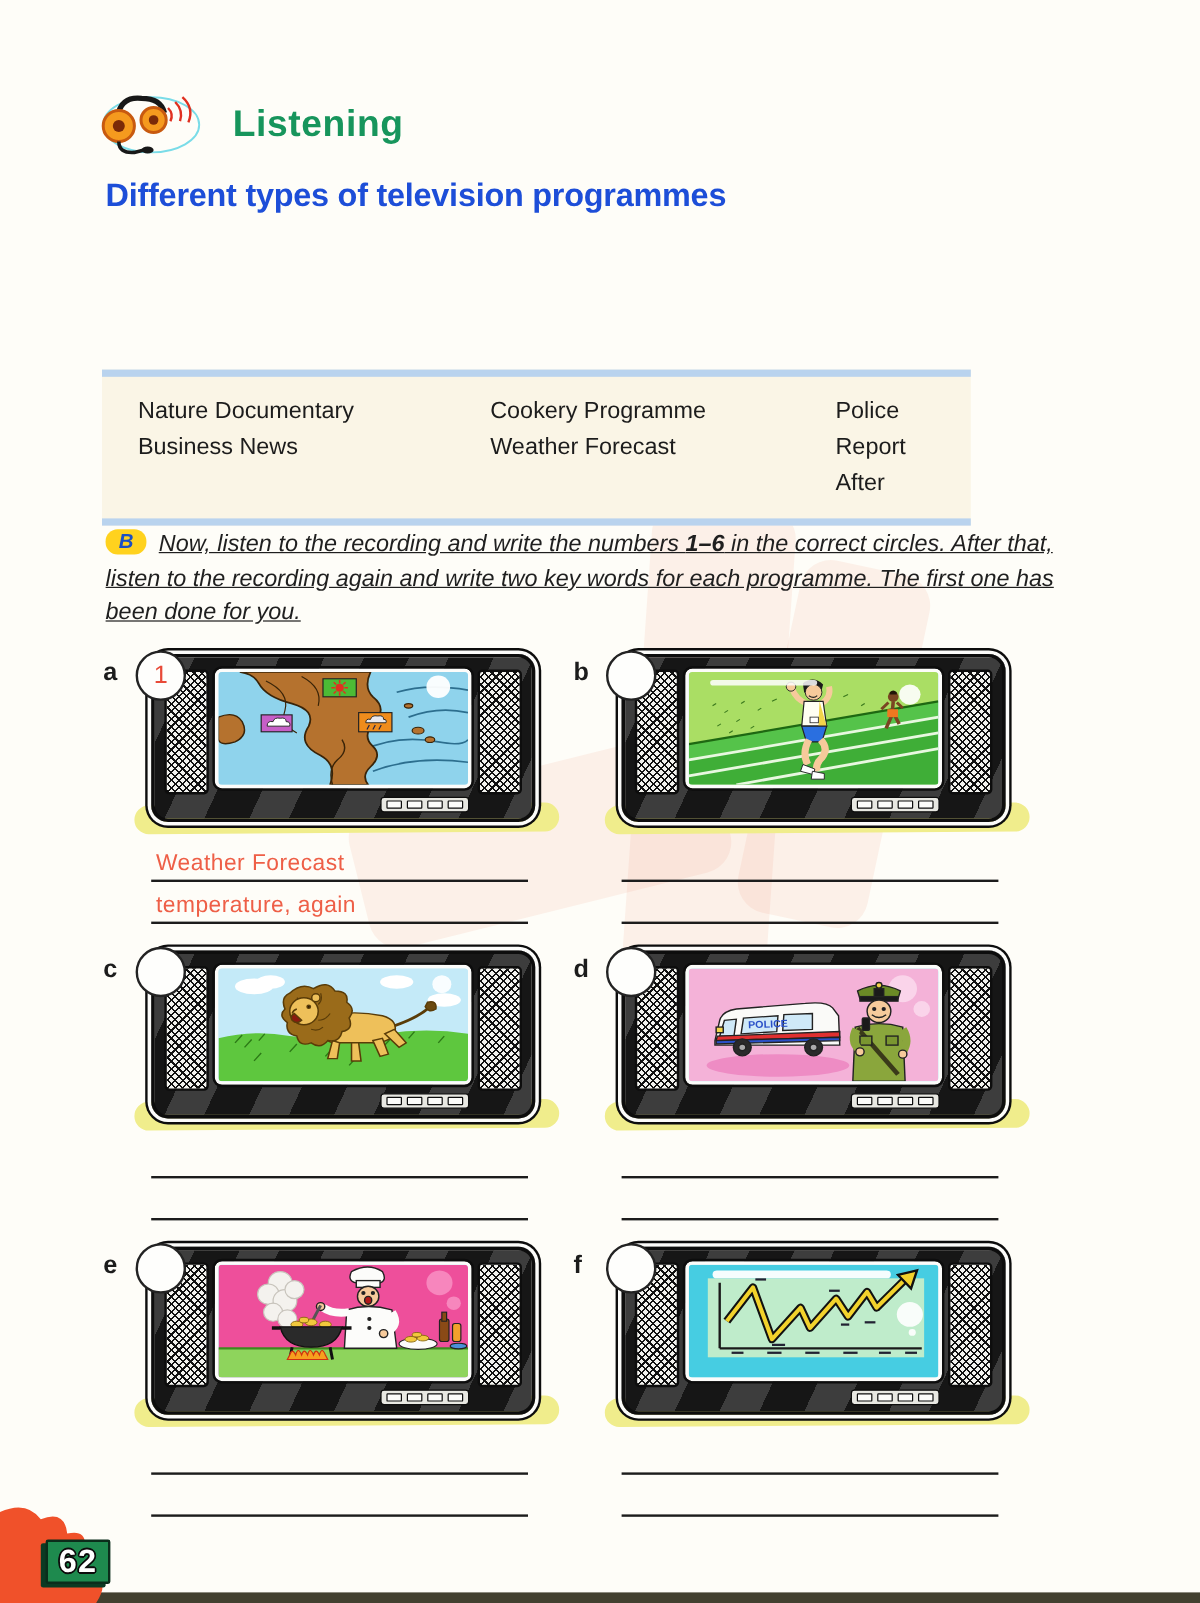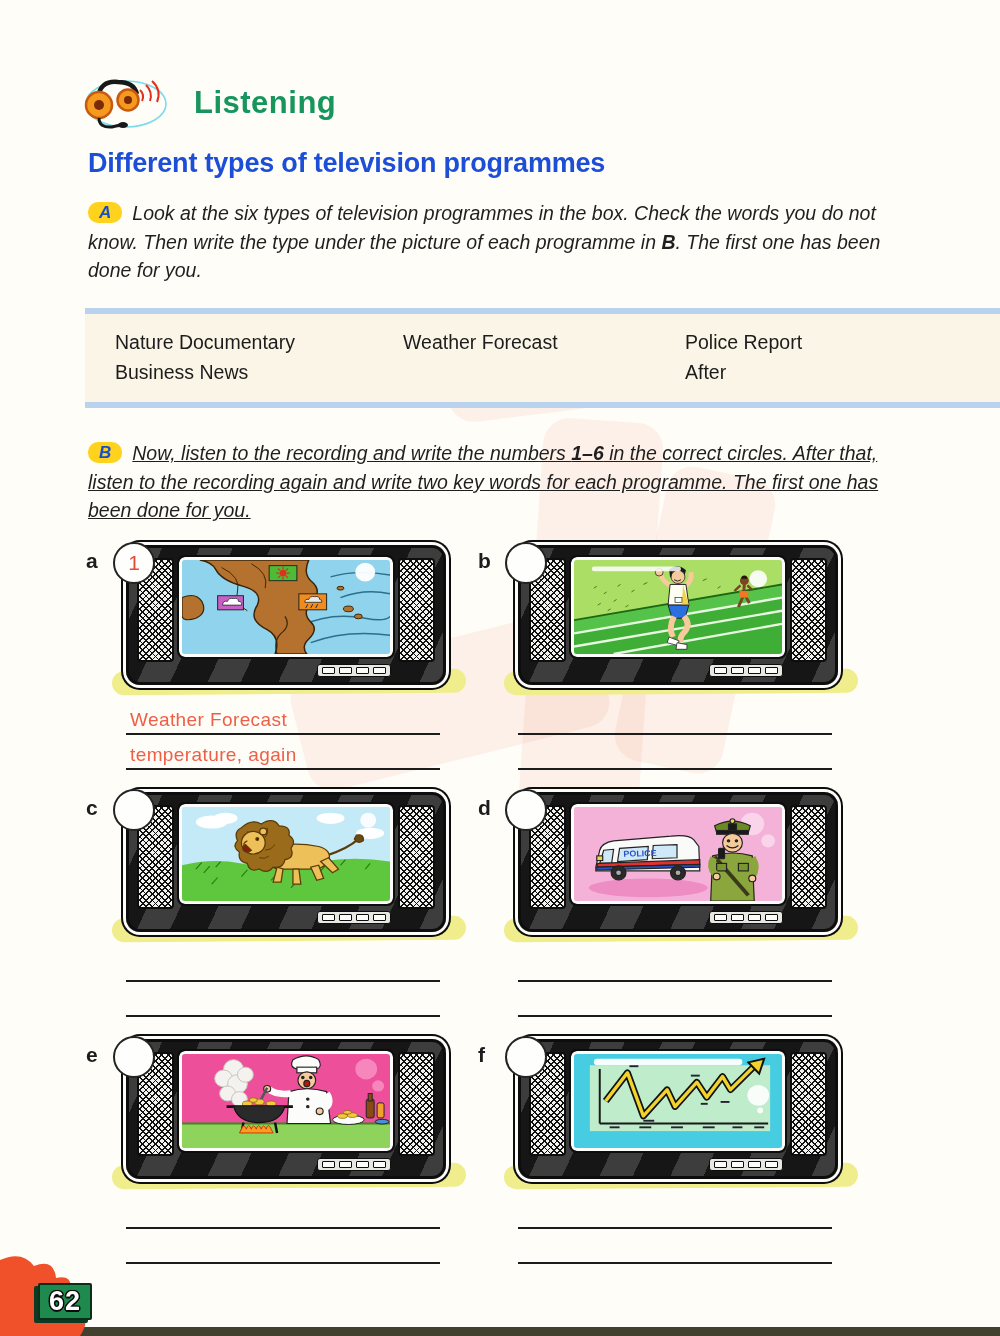--- a/index.html
+++ b/index.html
@@ -23,23 +23,23 @@
   
   .instruction{position:absolute;left:88px;width:828px;margin:0;font-size:19.5px;line-height:1.47;
                font-style:italic;color:#1f1f1f;}
   .instr-a{top:199px;}
   .instr-b{top:439px;text-decoration:underline;}
   .badge{display:inline-block;background:#ffd21e;color:#1a4fc4;font-weight:bold;font-style:italic;
          font-size:17px;line-height:21px;padding:0 11px;border-radius:10px;margin-right:10px;
          vertical-align:2px;}
 
   
-  .word-box{position:absolute;top:308px;left:85px;width:916px;box-sizing:border-box;
+  .word-box{position:absolute;top:308px;left:85px;width:724px;box-sizing:border-box;
             background:#faf5e6;border-top:6px solid #b9d3ee;border-bottom:6px solid #b9d3ee;
-            display:flex;padding:13px 0 15px 30px;}
+            display:flex;padding:13px 0 15px 30px;gap:16px;}
   .word-col{display:flex;flex-direction:column;}
   .word-col .word{font-size:19.5px;line-height:30px;color:#1c1c1c;}
   .word-col1{width:288px;}
   .word-col2{width:282px;}
 
   
   .tv-grid{position:absolute;top:545px;left:86px;display:grid;
            grid-template-columns:392px 392px;grid-auto-rows:247px;}
   .tv-unit{display:flex;}
   .tv-letter{width:40px;font-size:21px;font-weight:bold;padding-top:4px;}
@@ -107,28 +107,28 @@
             <path d="M62 13 q7 7 4 16"></path>
             <path d="M68 9 q10 9 5 21"></path>
         </g>
       </svg>
     </span>
     <span class="listening-word">Listening</span>
   </div>
 
   <h1 class="page-title">Different types of television programmes</h1>
 
-  <p class="instruction instr-a"><span class="badge">A</span><span>Look at the six types of television programmes in the box. Check the words you do not know. Then write the type under the picture of each programme in </span><b>B</b><span>. The first one has been done for you.</span></p>
 
   <div class="word-box">
     <div class="word-col word-col1">
       <span class="word">Nature Documentary</span>
       <span class="word">Business News</span>
     </div>
     <div class="word-col word-col2">
+      <span class="word">Cookery Programme</span>
       <span class="word">Weather Forecast</span>
     </div>
     <div class="word-col">
       <span class="word">Police Report</span>
       <span class="word">After</span>
     </div>
   </div>
 
   <p class="instruction instr-b"><span class="badge">B</span><span>Now, listen to the recording and write the numbers </span><b>1–6</b><span> in the correct circles. After that, listen to the recording again and write two key words for each programme. The first one has been done for you.</span></p>
 

